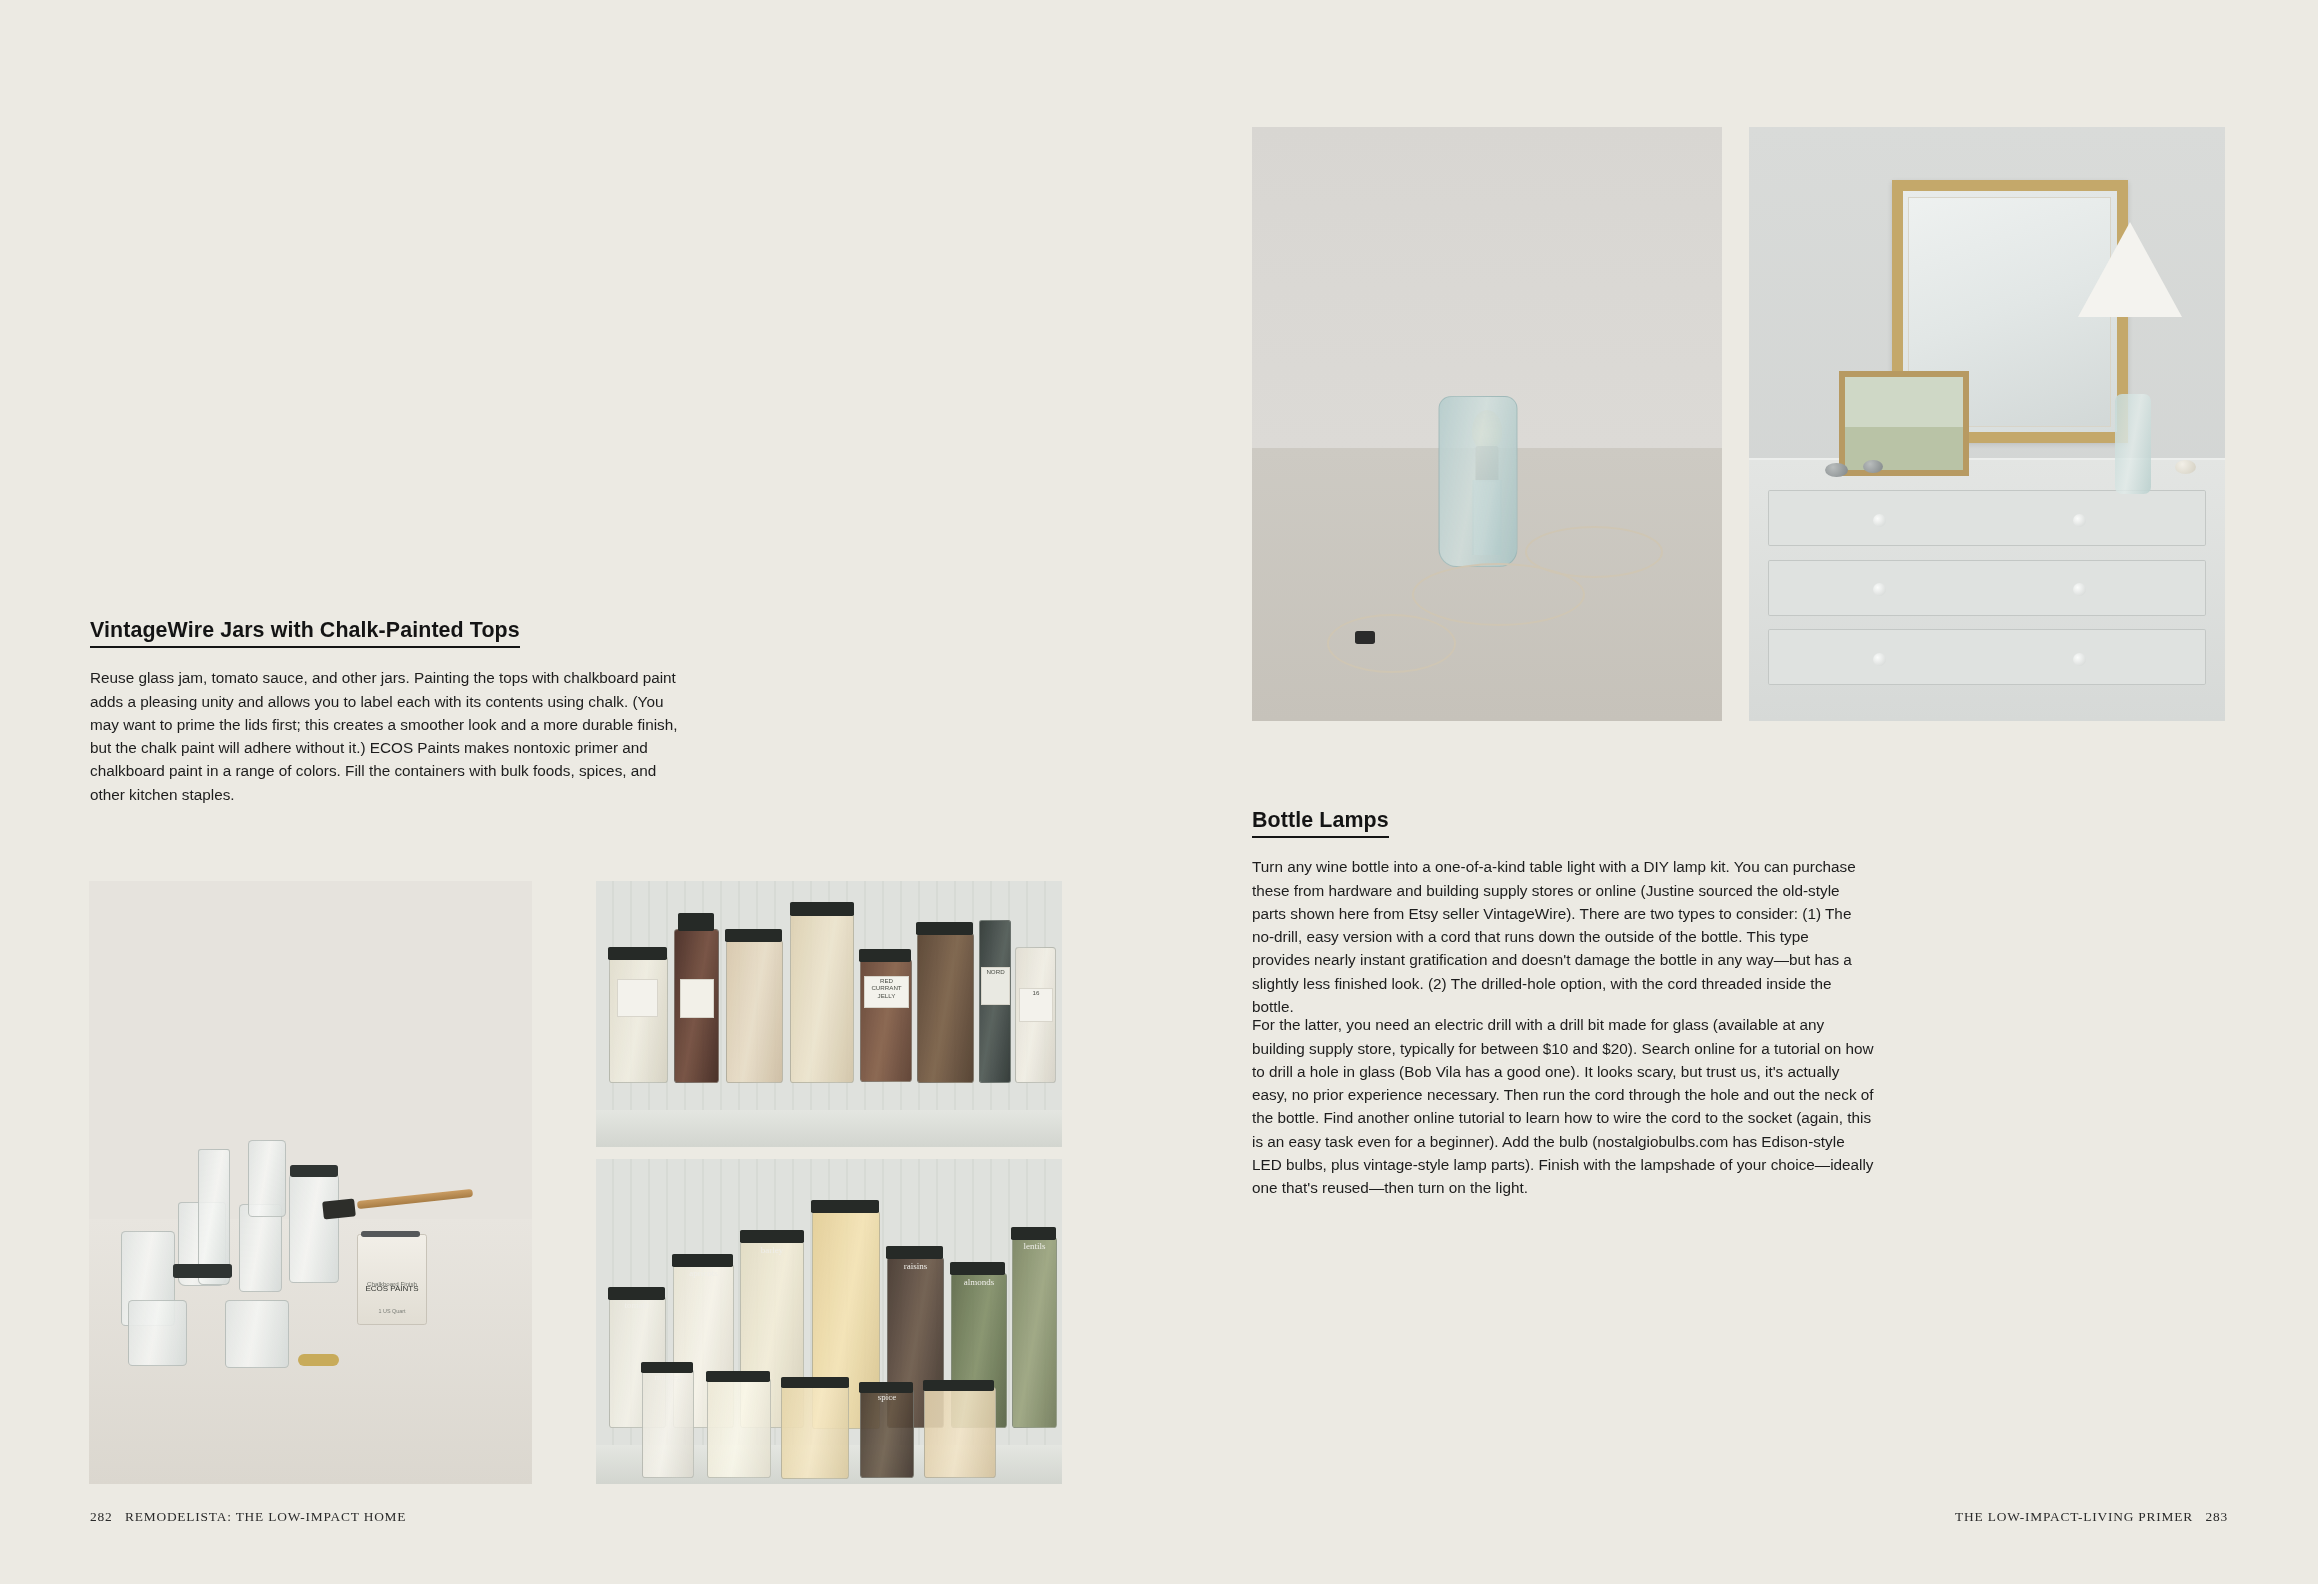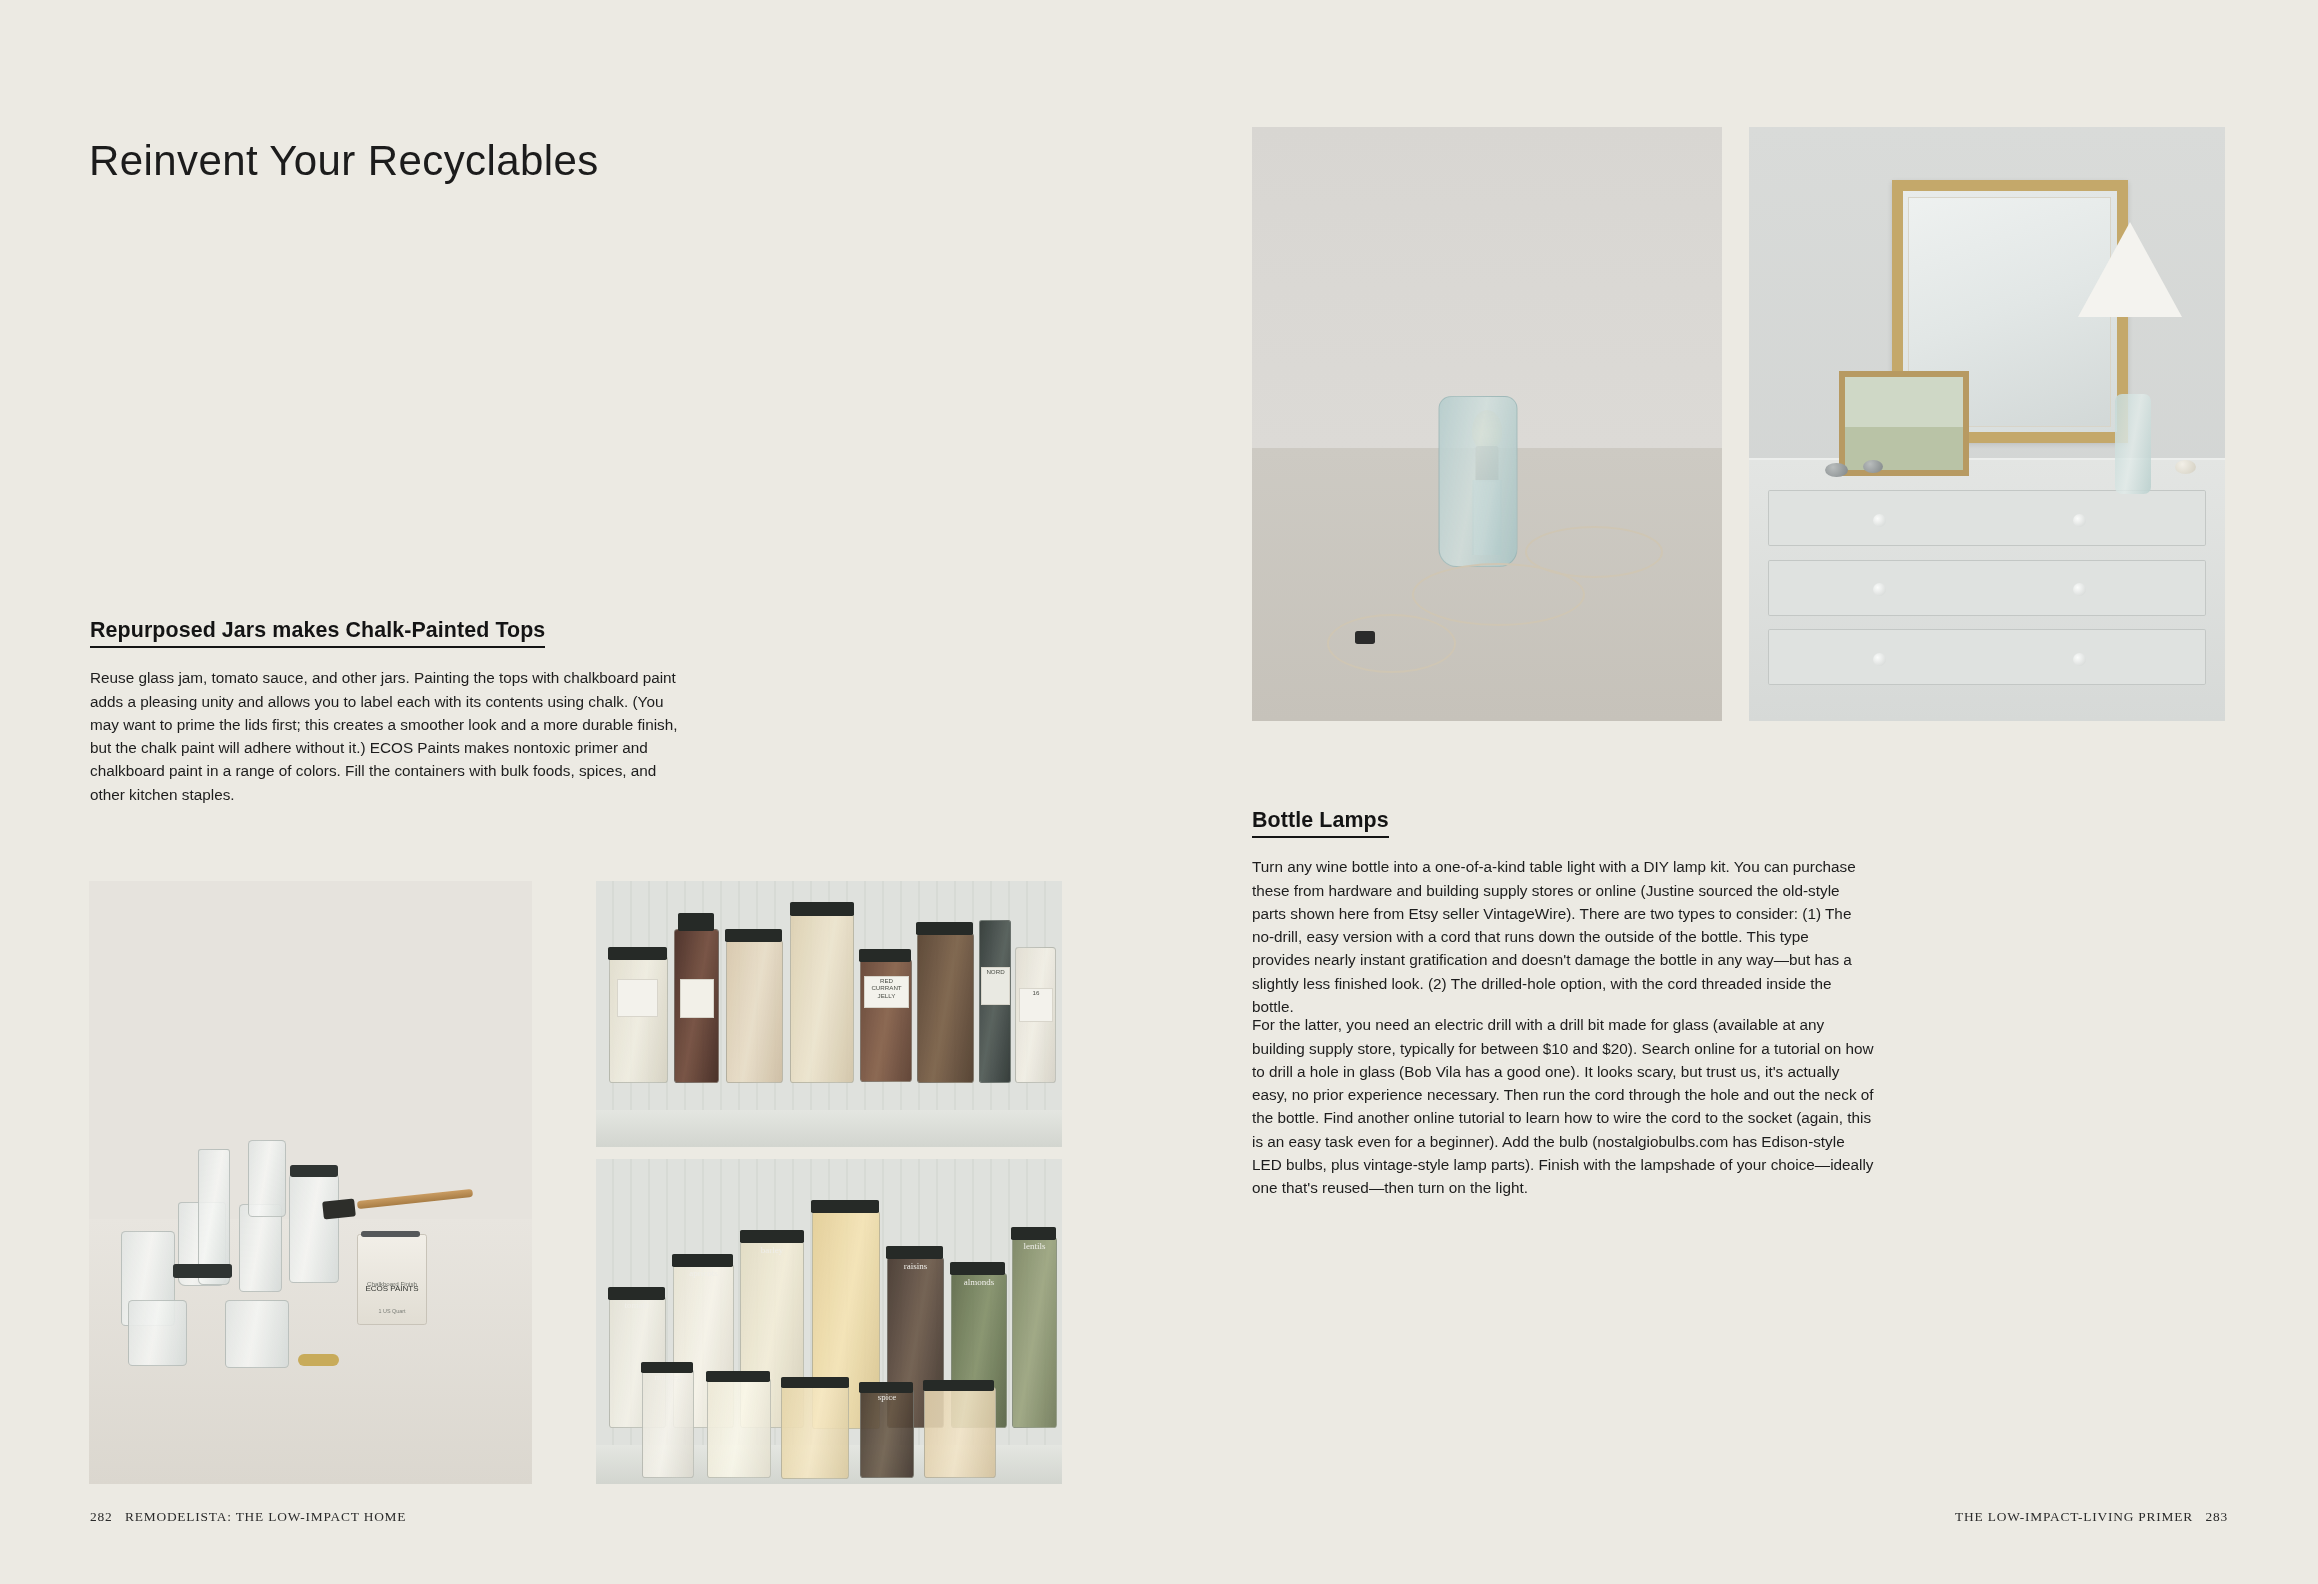--- a/index.html
+++ b/index.html
@@ -308,23 +308,22 @@
     overflow: hidden;
   }
 </style>
 </head>
 <body>
 
 <div class="spread">
 
   <div class="left-page">
 
-    <h1 class="headline">Reinvent Your Recyclables</h1>
-
-    <h2 class="subhead" id="subhead-jars">Repurposed Jars makes Chalk-Painted Tops</h2>
+
+    <h2 class="subhead" id="subhead-jars">VintageWire Jars with Chalk-Painted Tops</h2>
     <p class="body-col" id="jars-body">Reuse glass jam, tomato sauce, and other jars. Painting the tops with chalkboard paint adds a pleasing unity and allows you to label each with its contents using chalk. (You may want to prime the lids first; this creates a smoother look and a more durable finish, but the chalk paint will adhere without it.) ECOS Paints makes nontoxic primer and chalkboard paint in a range of colors. Fill the containers with bulk foods, spices, and other kitchen staples.</p>
 
     <div class="photo" id="photo-jars-empty">
       <div class="ej-bg"></div>
       <div class="ej-cloth"></div>
 
       <div class="jar" style="left:32px; top:350px; width:52px; height:93px;"></div>
       <div class="jar" style="left:89px; top:321px; width:46px; height:82px; border-radius:3.6px 3.6px 7.1px 7.1px;"></div>
       <div class="jar" style="left:39px; top:419px; width:57px; height:64px;"></div>
       <div class="jar" style="left:109px; top:268px; width:30px; height:134px; border-radius:2.7px 2.7px 5.4px 5.4px;"></div>

